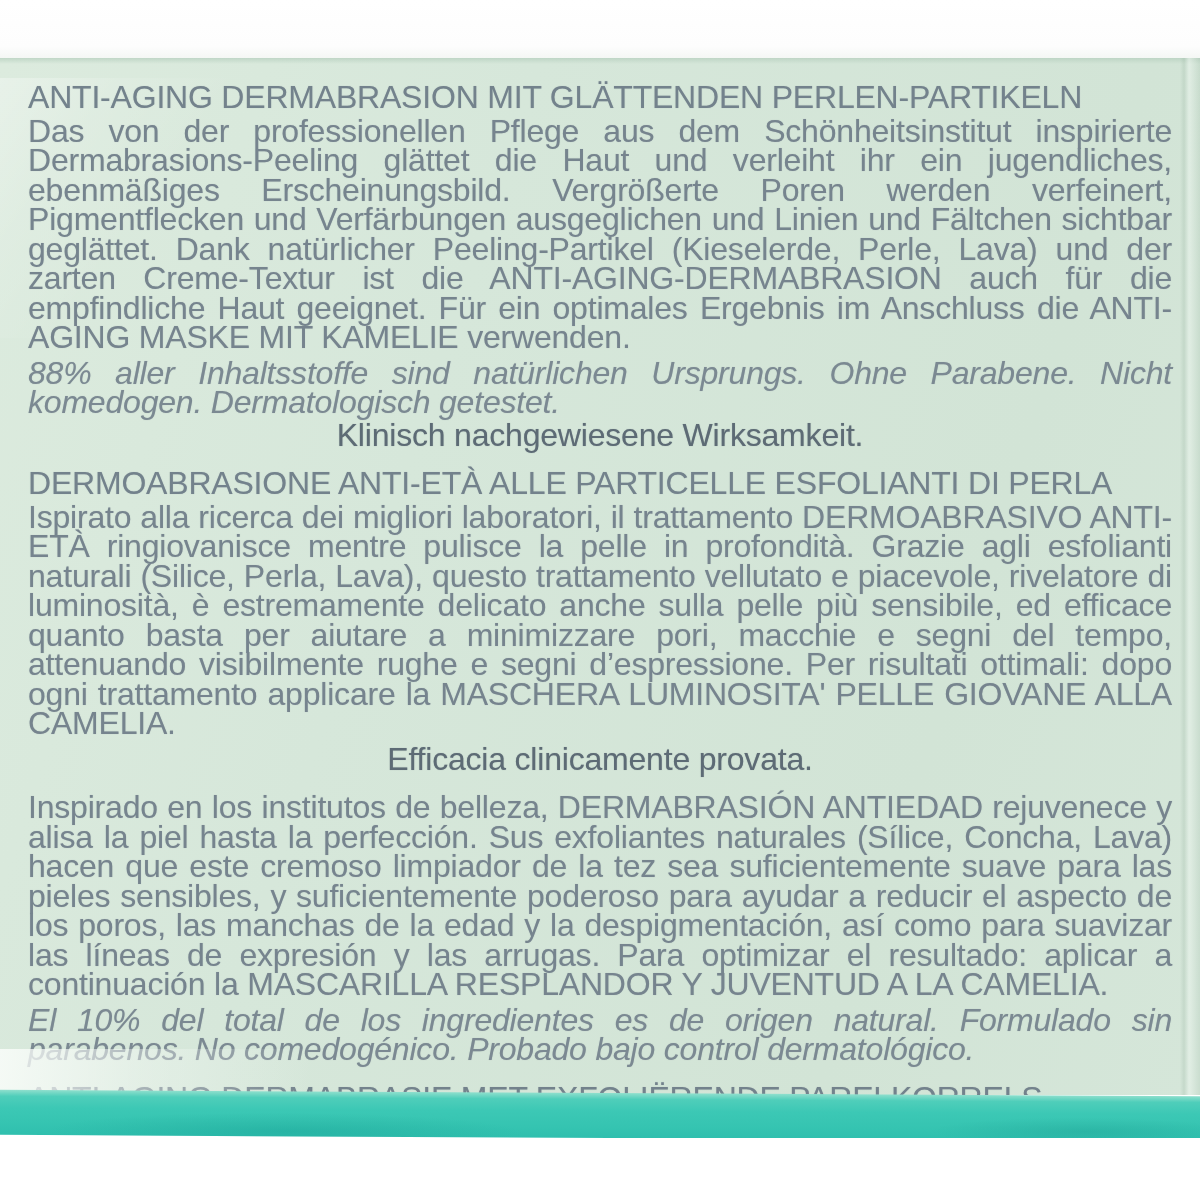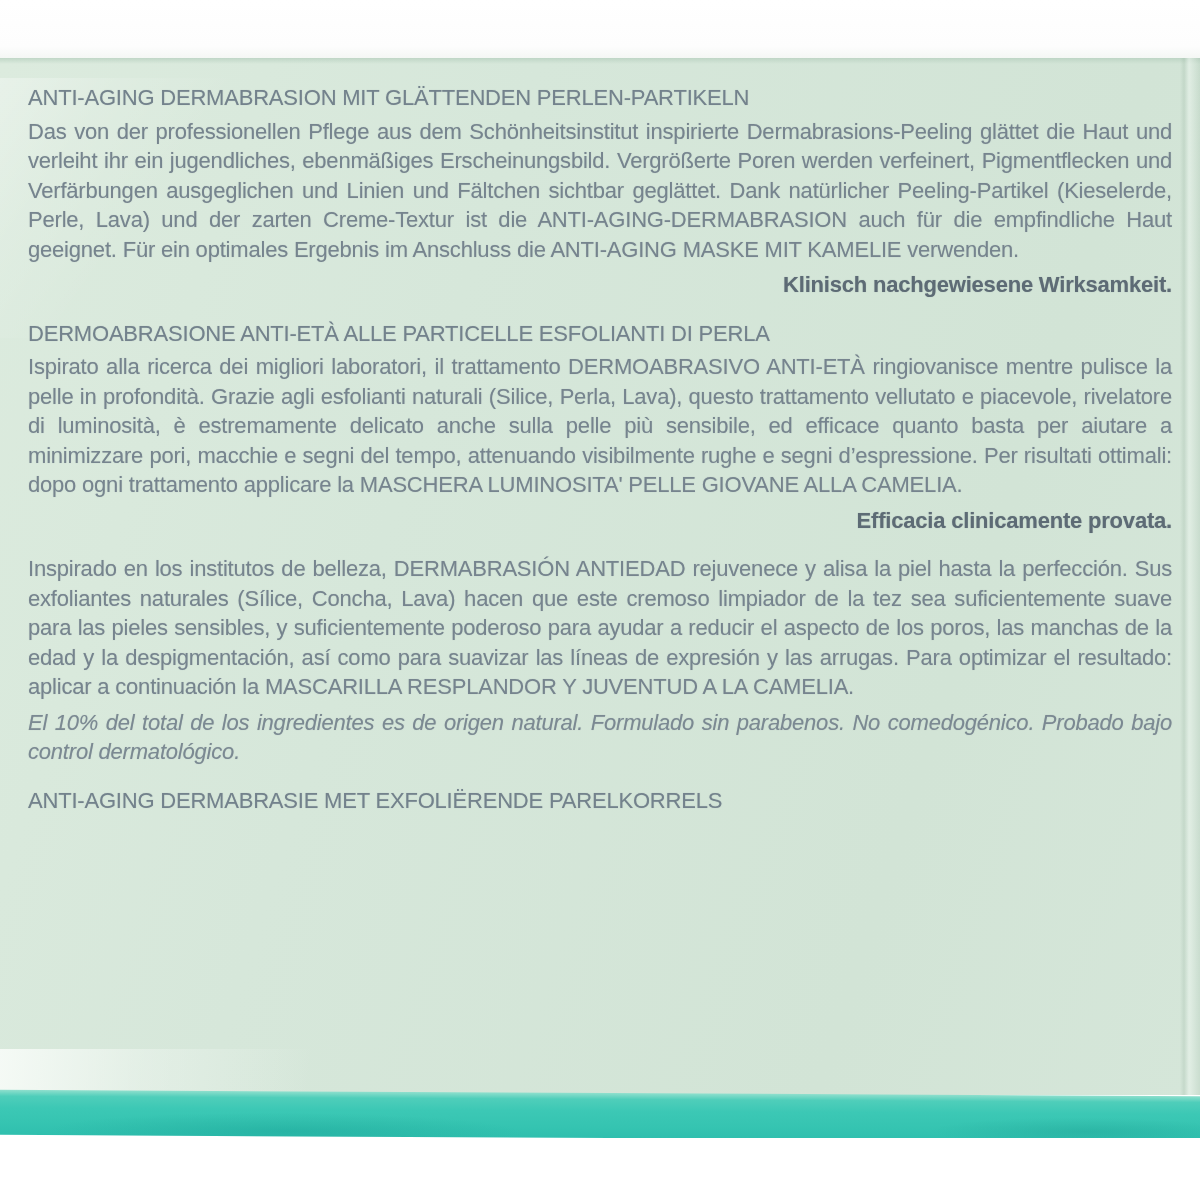--- a/index.html
+++ b/index.html
@@ -65,42 +65,42 @@
       rgba(236,245,238,0.55) 45%,
       rgba(150,180,160,0.18) 100%);
     pointer-events: none;
   }
   
   .content {
     position: absolute;
     left: 28px; top: 25px;
     width: 1144px;
     color: #76848e;
-    font-size: 22px;
+    font-size: 32px;
     line-height: 29.5px;
     letter-spacing: -0.2px;
     text-align: justify;
     text-shadow: 0 0 1px rgba(118,132,142,0.38);
   }
   .block { margin: 0 0 19px 0; }
   .content p { margin: 0; }
   .heading {
     text-align: left;
     margin-bottom: 4px !important;
     color: #73828c;
   }
   .body-text { margin-bottom: 6px !important; }
   .claims {
     font-style: italic;
     color: #7b8992;
     margin-bottom: 3px !important;
   }
   .efficacy {
-    font-weight: bold;
-    text-align: right;
+    font-weight: normal;
+    text-align: center;
     color: #5d6b75;
     text-shadow: 0 0 1px rgba(93,107,117,0.45);
   }
   
   .teal-band {
     position: absolute;
     left: -6px; top: 1093px;
     width: 1212px; height: 45px;
     transform: rotate(0.3deg);
     background:
@@ -125,20 +125,21 @@
 
   <div class="panel">
     <div class="panel-top-edge"></div>
     <div class="streak-top-left"></div>
 
     <div class="content">
 
       <section class="block">
         <p class="heading">ANTI-AGING DERMABRASION MIT GLÄTTENDEN PERLEN-PARTIKELN</p>
         <p class="body-text">Das von der professionellen Pflege aus dem Schönheitsinstitut inspirierte Dermabrasions-Peeling glättet die Haut und verleiht ihr ein jugendliches, ebenmäßiges Erscheinungsbild. Vergrößerte Poren werden verfeinert, Pigmentflecken und Verfärbungen ausgeglichen und Linien und Fältchen sichtbar geglättet. Dank natürlicher Peeling-Partikel (Kieselerde, Perle, Lava) und der zarten Creme-Textur ist die ANTI-AGING-DERMABRASION auch für die empfindliche Haut geeignet. Für ein optimales Ergebnis im Anschluss die ANTI-AGING MASKE MIT KAMELIE verwenden.</p>
+        <p class="claims">88% aller Inhaltsstoffe sind natürlichen Ursprungs. Ohne Parabene. Nicht komedogen. Dermatologisch getestet.</p>
         <p class="efficacy">Klinisch nachgewiesene Wirksamkeit.</p>
       </section>
 
       <section class="block">
         <p class="heading">DERMOABRASIONE ANTI-ETÀ ALLE PARTICELLE ESFOLIANTI DI PERLA</p>
         <p class="body-text">Ispirato alla ricerca dei migliori laboratori, il trattamento DERMOABRASIVO ANTI-ETÀ ringiovanisce mentre pulisce la pelle in profondità. Grazie agli esfolianti naturali (Silice, Perla, Lava), questo trattamento vellutato e piacevole, rivelatore di luminosità, è estremamente delicato anche sulla pelle più sensibile, ed efficace quanto basta per aiutare a minimizzare pori, macchie e segni del tempo, attenuando visibilmente rughe e segni d’espressione. Per risultati ottimali: dopo ogni trattamento applicare la MASCHERA LUMINOSITA' PELLE GIOVANE ALLA CAMELIA.</p>
         <p class="efficacy">Efficacia clinicamente provata.</p>
       </section>
 
       <section class="block">

